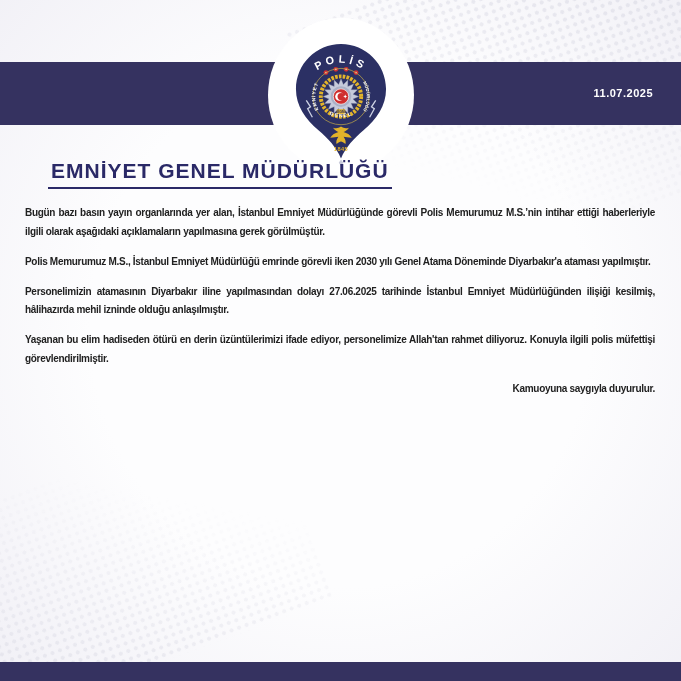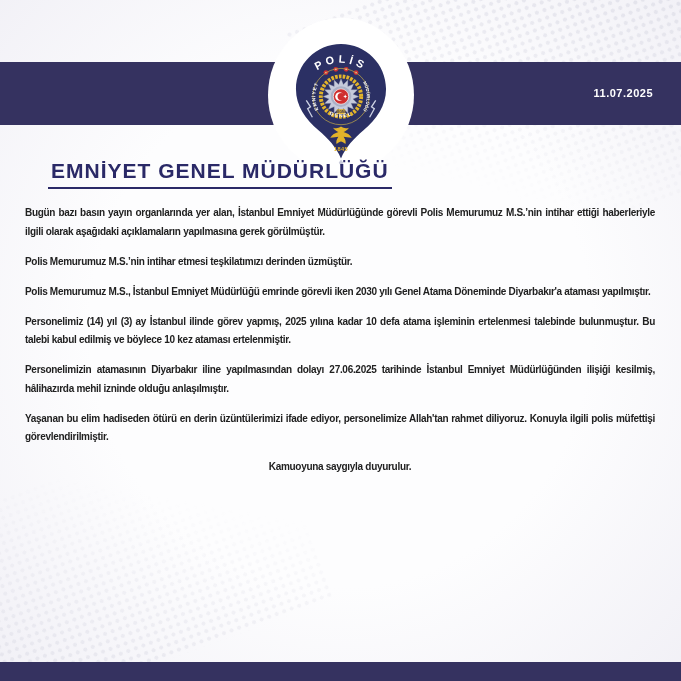--- a/index.html
+++ b/index.html
@@ -46,21 +46,21 @@
   .title{
     display:inline-block;color:#2a2967;font-weight:bold;font-size:21px;
     letter-spacing:1px;border-bottom:2px solid #2a2967;padding:0 3px 4px;
   }
   .content{
     position:absolute;left:25px;top:204px;width:630px;z-index:4;
     color:#212121;font-size:10px;font-weight:bold;letter-spacing:-0.3px;
     line-height:18.5px;text-align:justify;
   }
   .content p{margin:0 0 11.5px;}
-  .content p:last-child{text-align:center;}
+  .content p:last-child{text-align:right;}
 </style>
 </head>
 <body>
 
 <div class="dots dots-tr"></div>
 <div class="dots dots-bl"></div>
 
 <div class="band">
   <div class="date">11.07.2025</div>
 </div>
@@ -126,21 +126,19 @@
 
   <text x="50" y="114.5" font-size="6" font-weight="bold" fill="#e2b32a" text-anchor="middle" letter-spacing="0.5" font-family="Liberation Sans, sans-serif">1845</text>
 </svg>
 
 <div class="title-wrap">
   <span class="title">EMNİYET GENEL MÜDÜRLÜĞÜ</span>
 </div>
 
 <div class="content">
   <p>Bugün bazı basın yayın organlarında yer alan, İstanbul Emniyet Müdürlüğünde görevli Polis Memurumuz M.S.’nin intihar ettiği haberleriyle ilgili olarak aşağıdaki açıklamaların yapılmasına gerek görülmüştür.</p>
-  <p>Polis Memurumuz M.S.’nin intihar etmesi teşkilatımızı derinden üzmüştür.</p>
   <p>Polis Memurumuz M.S., İstanbul Emniyet Müdürlüğü emrinde görevli iken 2030 yılı Genel Atama Döneminde Diyarbakır'a ataması yapılmıştır.</p>
-  <p>Personelimiz (14) yıl (3) ay İstanbul ilinde görev yapmış, 2025 yılına kadar 10 defa atama işleminin ertelenmesi talebinde bulunmuştur. Bu talebi kabul edilmiş ve böylece 10 kez ataması ertelenmiştir.</p>
   <p>Personelimizin atamasının Diyarbakır iline yapılmasından dolayı 27.06.2025 tarihinde İstanbul Emniyet Müdürlüğünden ilişiği kesilmiş, hâlihazırda mehil izninde olduğu anlaşılmıştır.</p>
   <p>Yaşanan bu elim hadiseden ötürü en derin üzüntülerimizi ifade ediyor, personelimize Allah'tan rahmet diliyoruz. Konuyla ilgili polis müfettişi görevlendirilmiştir.</p>
   <p>Kamuoyuna saygıyla duyurulur.</p>
 </div>
 
 <div class="footer-band"></div>
 
 </body></html>

